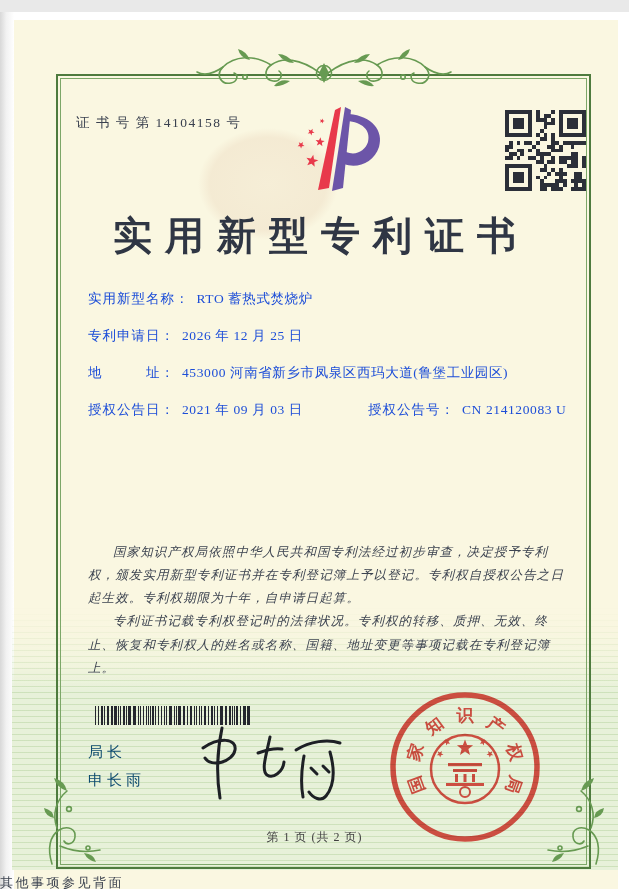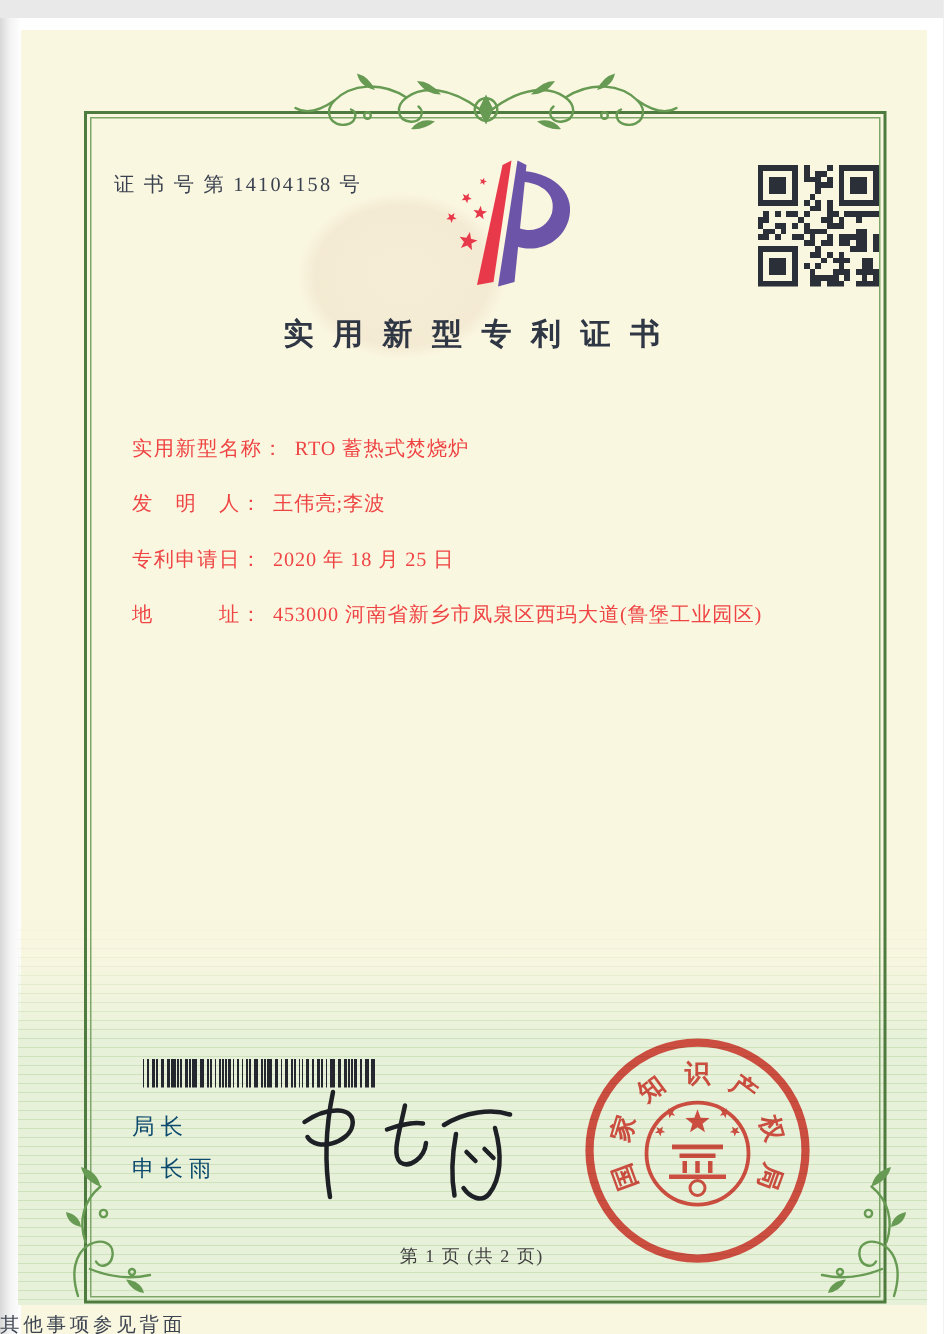--- a/index.html
+++ b/index.html
@@ -20,23 +20,23 @@
         border:2.5px solid #4E7B3E;box-sizing:border-box;}
   .frame::after{content:"";position:absolute;inset:2px;border:1px solid #7CA768;}
   .ornament-top{position:absolute;left:194px;top:34px;width:260px;height:54px;}
   .corner-fl{position:absolute;width:60px;height:88px;}
   .corner-fl.left{left:44px;top:766px;}
   .corner-fl.right{left:544px;top:766px;transform:scaleX(-1);}
   .cert-no{position:absolute;left:76px;top:102px;font-size:13.5px;letter-spacing:1.5px;color:#3A414F;}
   .logo{position:absolute;left:288px;top:92px;width:100px;height:95px;}
   .qr{position:absolute;left:505px;top:98px;width:81px;height:81px;}
   .title{position:absolute;left:0;top:197px;width:100%;text-align:center;
-        font-size:20px;font-weight:bold;letter-spacing:13px;text-indent:13px;color:#2F3644;}
+        font-size:39px;font-weight:bold;letter-spacing:13px;text-indent:13px;color:#2F3644;}
   .fields{position:absolute;left:88px;top:268px;width:505px;}
-  .frow{position:relative;height:37px;line-height:37px;font-size:13.5px;color:#ef4444;white-space:nowrap;}
+  .frow{position:relative;height:37px;line-height:37px;font-size:13.5px;color:#1d4ed8;white-space:nowrap;}
   .flabel{letter-spacing:1px;}
   .fvalue{margin-left:7px;letter-spacing:0.6px;}
   .fpair2{position:absolute;left:280px;top:0;}
   .paras{position:absolute;left:88px;top:529px;width:476px;font-size:12.5px;line-height:1.85;
         letter-spacing:1.1px;color:#3C4350;font-style:italic;}
   .paras p{margin:0;text-indent:2em;}
   .barcode{position:absolute;left:95px;top:694px;width:160px;height:19px;}
   .duty{position:absolute;left:88px;top:726px;font-family:"Liberation Sans","DejaVu Sans",sans-serif;
         font-size:15px;color:#0c4a6e;letter-spacing:4px;line-height:28px;}
   .autograph{position:absolute;left:190px;top:700px;width:160px;height:100px;}
@@ -339,30 +339,37 @@
       <rect x="20" y="20" width="1" height="1" fill="#2B2F38"></rect>
     </svg>
 
   <div class="title">实用新型专利证书</div>
 
   <div class="fields">
     <div class="frow">
       <span class="flabel">实用新型名称：</span><span class="fvalue">RTO 蓄热式焚烧炉</span>
     </div>
     <div class="frow">
-      <span class="flabel">发　明　人：</span><span class="fvalue">王伟亮;李波</span>
-    </div>
-    <div class="frow">
-      <span class="flabel">专利申请日：</span><span class="fvalue">2020 年 18 月 25 日</span>
+      <span class="flabel">专利申请日：</span><span class="fvalue">2026 年 12 月 25 日</span>
     </div>
     <div class="frow">
       <span class="flabel">地　　　址：</span><span class="fvalue">453000 河南省新乡市凤泉区西玛大道(鲁堡工业园区)</span>
     </div>
+    <div class="frow">
+      <span class="flabel">授权公告日：</span><span class="fvalue">2021 年 09 月 03 日</span>
+      <span class="fpair2">
+        <span class="flabel">授权公告号：</span><span class="fvalue">CN 214120083 U</span>
+      </span>
+    </div>
   </div>
 
+  <div class="paras">
+    <p>国家知识产权局依照中华人民共和国专利法经过初步审查，决定授予专利权，颁发实用新型专利证书并在专利登记簿上予以登记。专利权自授权公告之日起生效。专利权期限为十年，自申请日起算。</p>
+    <p>专利证书记载专利权登记时的法律状况。专利权的转移、质押、无效、终止、恢复和专利权人的姓名或名称、国籍、地址变更等事项记载在专利登记簿上。</p>
+  </div>
 
   <svg class="barcode" viewBox="0 0 160 19" preserveAspectRatio="none" shape-rendering="crispEdges">
       <rect x="0" y="0" width="1" height="19" fill="#24272E"></rect>
       <rect x="3" y="0" width="1" height="19" fill="#24272E"></rect>
       <rect x="6" y="0" width="2" height="19" fill="#24272E"></rect>
       <rect x="9" y="0" width="1" height="19" fill="#24272E"></rect>
       <rect x="12" y="0" width="2" height="19" fill="#24272E"></rect>
       <rect x="16" y="0" width="2" height="19" fill="#24272E"></rect>
       <rect x="19" y="0" width="3" height="19" fill="#24272E"></rect>
       <rect x="23" y="0" width="1" height="19" fill="#24272E"></rect>

